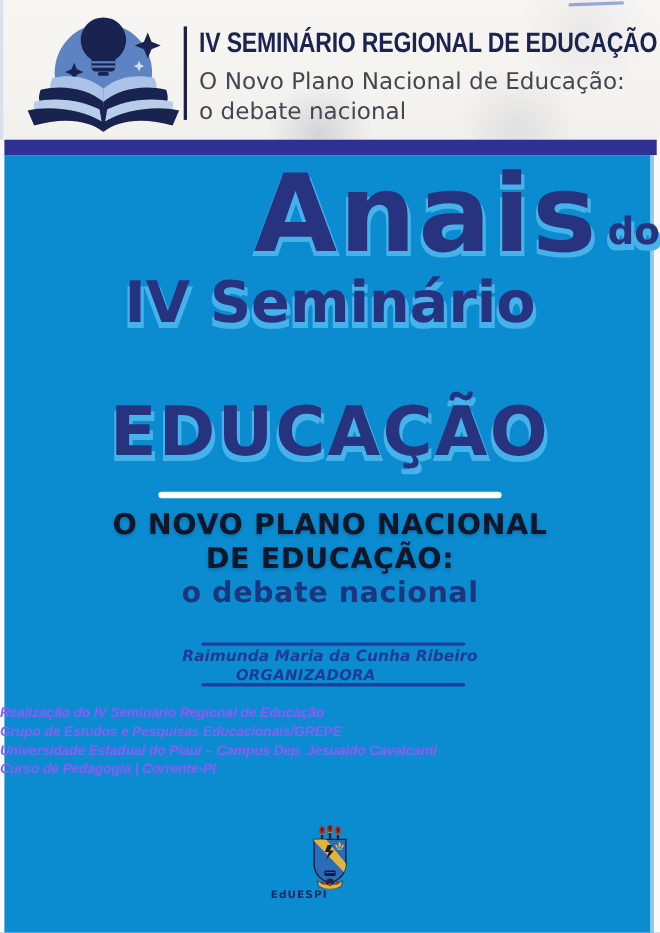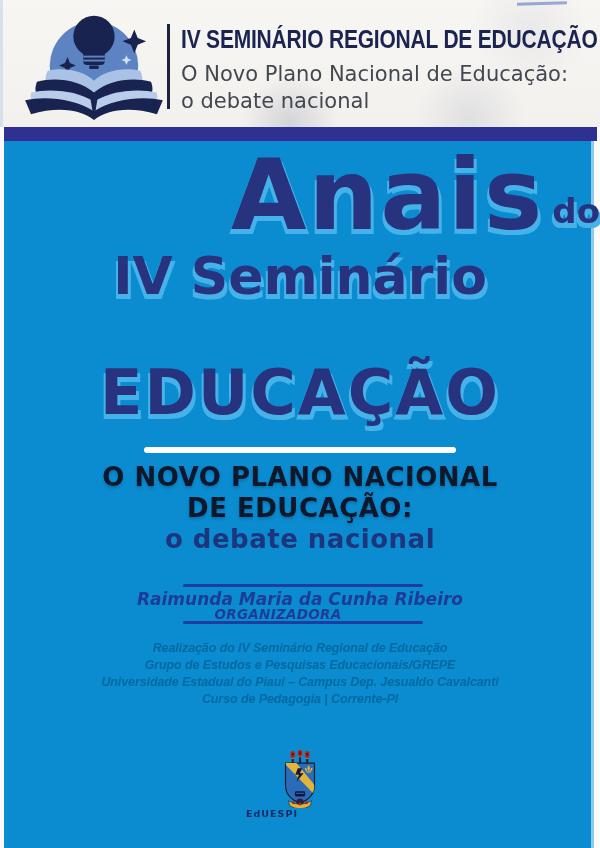--- a/index.html
+++ b/index.html
@@ -50,26 +50,26 @@
   
   .subline{position:absolute;left:0;width:600px;text-align:center;font-weight:bold;font-size:26px;
     color:#0f172a;letter-spacing:.5px;text-shadow:0 2px 3px rgba(8,58,110,.35);white-space:nowrap;}
   .s1{top:462px;} .s2{top:493px;}
   .s3{top:524px;color:#1c357d;text-shadow:none;}
 
   
   .orgline{position:absolute;left:183px;width:240px;height:3px;background:#1e3da0;border-radius:1.5px;}
   .ol1{top:584px;} .ol2{top:621px;}
   .org-name{position:absolute;top:589px;left:0;width:600px;text-align:center;
-    font-style:italic;font-weight:bold;font-size:17px;color:#1d3c96;}
+    font-style:italic;font-weight:bold;font-size:14px;color:#1d3c96;}
   .org-role{position:absolute;top:606px;left:0;width:556px;text-align:center;
     font-style:italic;font-weight:bold;font-size:13.5px;color:#1d3c96;letter-spacing:.3px;}
 
   
-  .realization{position:absolute;top:640px;left:0;width:600px;text-align:center;color:#0369a1;
+  .realization{position:absolute;top:640px;left:0;width:600px;color:#8b5cf6;
     font-family:"Liberation Sans", sans-serif;font-style:italic;font-weight:bold;
     font-size:12.5px;line-height:17px;letter-spacing:-0.1px;}
   .realization .date{font-family:"DejaVu Sans", sans-serif;font-size:17.5px;line-height:22px;margin-top:3px;letter-spacing:-0.3px;}
 
   
   .crest{position:absolute;left:274px;top:750px;width:52px;height:58px;}
   .publisher{position:absolute;top:808px;left:0;width:544px;text-align:center;
     font-weight:bold;font-size:9.5px;letter-spacing:1px;color:#1b2a66;}
 </style>
 </head>

